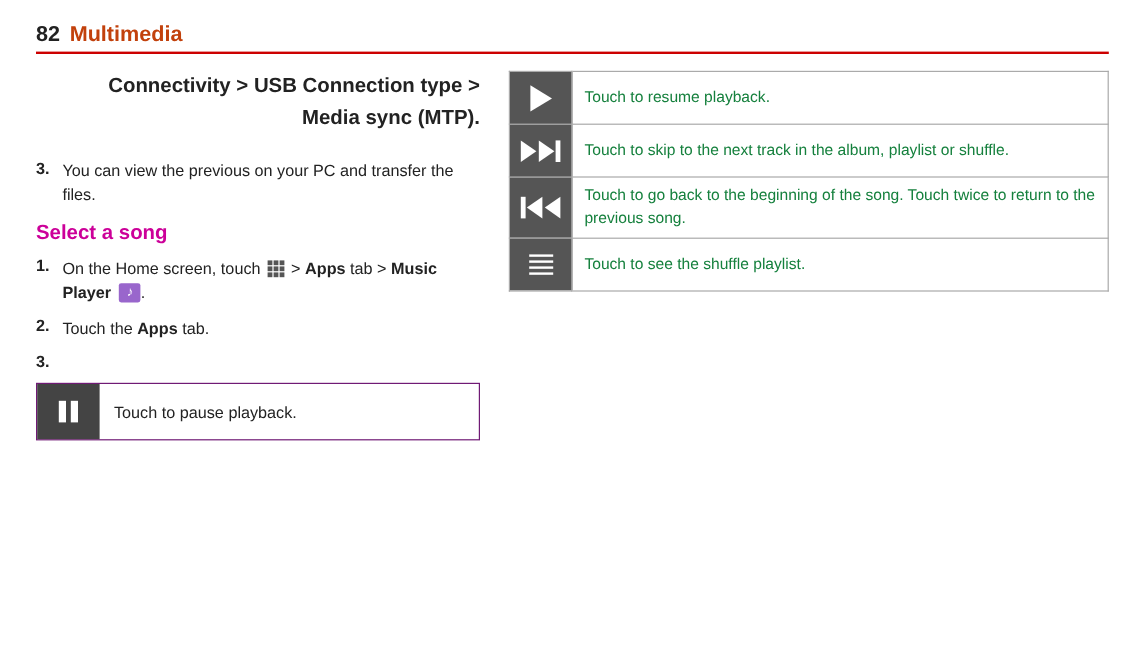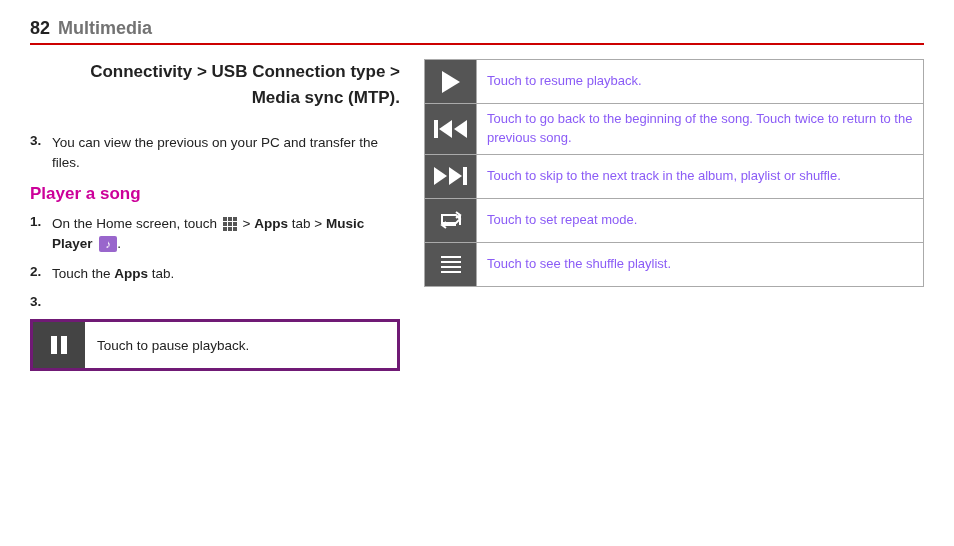--- a/index.html
+++ b/index.html
@@ -28,21 +28,21 @@
     }
     .header-number {
       font-size: 18px;
       font-weight: bold;
       color: #222;
       margin-right: 8px;
     }
     .header-title {
       font-size: 18px;
       font-weight: bold;
-      color: #737373;
+      color: #c2410c;
     }
     .content {
       display: flex;
       flex-direction: row;
       gap: 24px;
       flex: 1;
     }
     .left-col {
       width: 370px;
       flex-shrink: 0;
@@ -82,21 +82,21 @@
     }
     .section-title {
       font-size: 17px;
       font-weight: bold;
       color: #cc0099;
       margin: 10px 0 10px 0;
     }
     .pause-row {
       display: flex;
       align-items: center;
-      border: 3px solid #701a75;
+      border: 1px solid #701a75;
       margin-top: 4px;
     }
     .icon-cell {
       width: 52px;
       min-width: 52px;
       height: 46px;
       background: #555;
       display: flex;
       align-items: center;
       justify-content: center;
@@ -123,21 +123,21 @@
       min-width: 52px;
       background: #555;
       text-align: center;
       padding: 6px;
       height: 44px;
     }
     .right-table .desc-td {
       padding: 6px 10px;
       font-size: 13px;
       line-height: 1.45;
-      color: #8b5cf6;
+      color: #15803d;
     }
     
     .icon-play {
       width: 0;
       height: 0;
       border-top: 11px solid transparent;
       border-bottom: 11px solid transparent;
       border-left: 18px solid #fff;
     }
     .icon-pause {
@@ -252,21 +252,21 @@
 
       <div class="connectivity-text">
         <b>Connectivity &gt; USB Connection type &gt; Media sync (MTP).</b>
       </div>
 
       <div class="step">
         <span class="step-num">3.</span>
         <span class="step-text">You can view the previous on your PC and transfer the files.</span>
       </div>
 
-      <div class="section-title">Player a song</div>
+      <div class="section-title">Select a song</div>
 
       <div class="step">
         <span class="step-num">1.</span>
         <span class="step-text">
           On the Home screen, touch
           <span class="apps-icon">
             <span></span>
               <span></span>
               <span></span>
             <span></span>
@@ -306,63 +306,49 @@
       <table class="right-table">
         <tbody>
 
           <tr>
             <td class="icon-td">
               <div style="display:flex;align-items:center;justify-content:center;">
                 <div class="icon-play"></div>
               </div>
             </td>
             <td class="desc-td">Touch to resume playback.</td>
+          </tr>
+
+          <tr>
+            <td class="icon-td">
+              <div style="display:flex;align-items:center;justify-content:center;">
+                <div class="icon-skip-fwd">
+                  <div class="tri"></div>
+                  <div class="tri" style="margin-left:2px;"></div>
+                  <div class="bar"></div>
+                </div>
+              </div>
+            </td>
+            <td class="desc-td">Touch to skip to the next track in the album, playlist or shuffle.</td>
           </tr>
 
           <tr>
             <td class="icon-td">
               <div style="display:flex;align-items:center;justify-content:center;">
                 <div class="icon-skip-back2">
                   <div class="bar"></div>
                   <div class="tri1" style="width:0;height:0;border-top:9px solid transparent;border-bottom:9px solid transparent;border-right:13px solid #fff;"></div>
                   <div class="tri2" style="width:0;height:0;border-top:9px solid transparent;border-bottom:9px solid transparent;border-right:13px solid #fff;margin-left:2px;"></div>
                 </div>
               </div>
             </td>
             <td class="desc-td">Touch to go back to the beginning of the song. Touch twice to return to the previous song.</td>
           </tr>
 
-          <tr>
-            <td class="icon-td">
-              <div style="display:flex;align-items:center;justify-content:center;">
-                <div class="icon-skip-fwd">
-                  <div class="tri"></div>
-                  <div class="tri" style="margin-left:2px;"></div>
-                  <div class="bar"></div>
-                </div>
-              </div>
-            </td>
-            <td class="desc-td">Touch to skip to the next track in the album, playlist or shuffle.</td>
-          </tr>
-
-
-          <tr>
-            <td class="icon-td">
-              <div style="display:flex;align-items:center;justify-content:center;">
-                <svg width="26" height="22" viewBox="0 0 26 22">
-                  <path d="M4,6 L18,6 L22,10 L18,14 L4,14 L4,6 Z" fill="none" stroke="white" stroke-width="2"></path>
-                  <polyline points="18,3 22,6 18,9" fill="none" stroke="white" stroke-width="2"></polyline>
-                  <polyline points="8,13 4,16 8,19" fill="none" stroke="white" stroke-width="2"></polyline>
-                  <line x1="4" y1="16" x2="18" y2="16" stroke="white" stroke-width="2"></line>
-                  <line x1="22" y1="6" x2="22" y2="16" stroke="white" stroke-width="2"></line>
-                </svg>
-              </div>
-            </td>
-            <td class="desc-td">Touch to set repeat mode.</td>
-          </tr>
+
 
 
           <tr>
             <td class="icon-td">
               <div style="display:flex;align-items:center;justify-content:center;">
                 <div class="icon-playlist">
                   <span style="width:20px;"></span>
                   <span style="width:20px;"></span>
                   <span style="width:20px;"></span>
                   <span style="width:20px;"></span>

